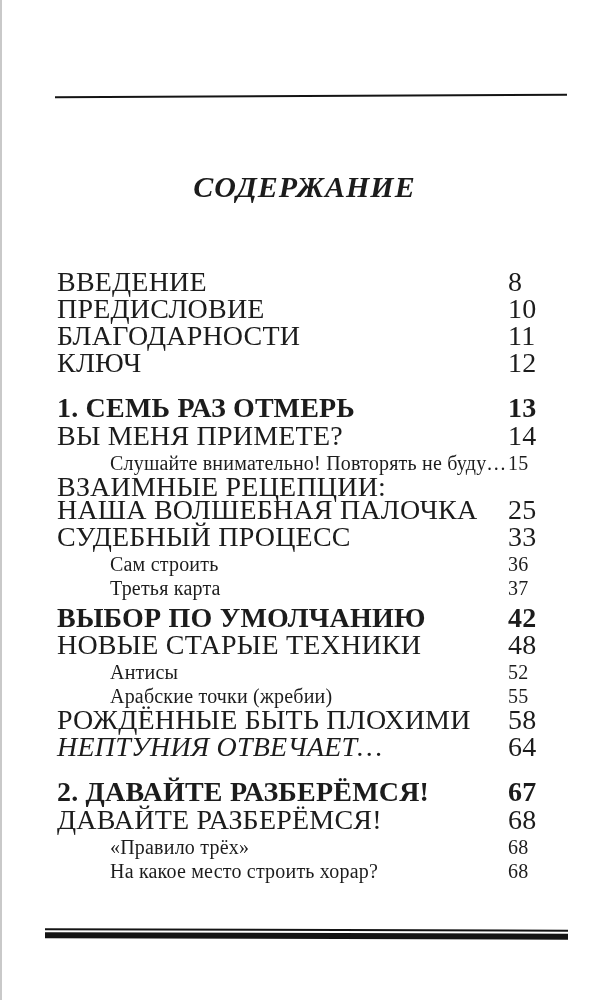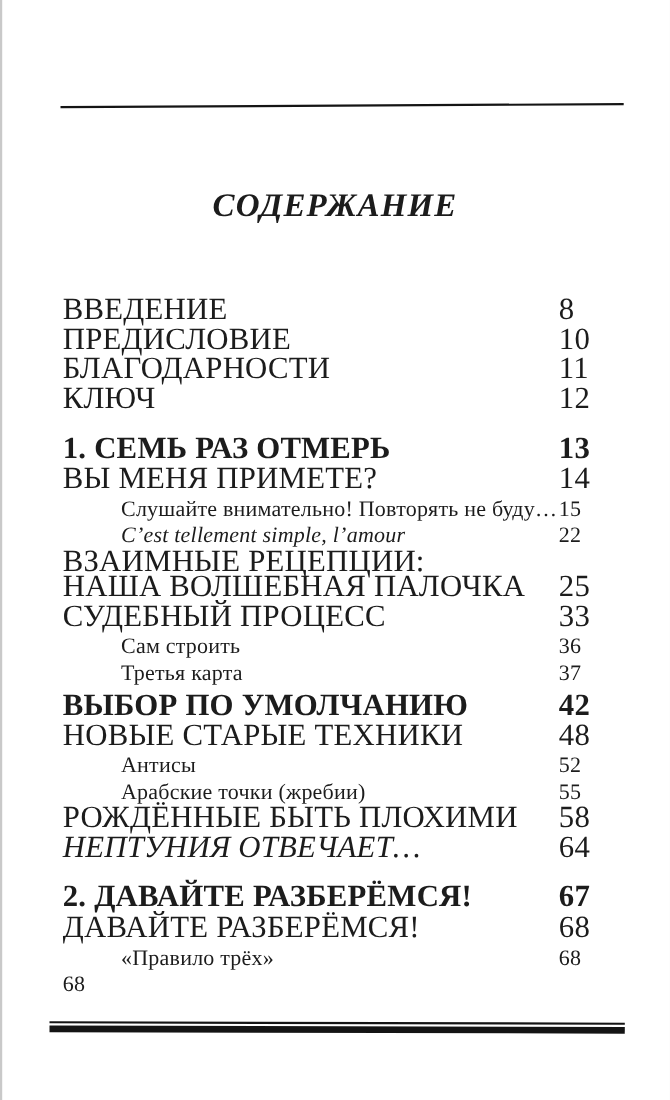--- a/index.html
+++ b/index.html
@@ -87,24 +87,20 @@
         <span class="p">13</span>
       </div>
       <div class="row main">
         <span class="t">ВЫ МЕНЯ ПРИМЕТЕ?</span>
         <span class="p">14</span>
       </div>
       <div class="row sub">
         <span class="t">Слушайте внимательно! Повторять не буду…</span>
         <span class="p">15</span>
       </div>
-      <div class="row sub italic">
-        <span class="t">C’est tellement simple, l’amour</span>
-        <span class="p">22</span>
-      </div>
       <div class="row main first">
         <span class="t">ВЗАИМНЫЕ РЕЦЕПЦИИ:</span>
         <span class="p"></span>
       </div>
       <div class="row main">
         <span class="t">НАША ВОЛШЕБНАЯ ПАЛОЧКА</span>
         <span class="p">25</span>
       </div>
       <div class="row main">
         <span class="t">СУДЕБНЫЙ ПРОЦЕСС</span>
@@ -148,20 +144,21 @@
       </div>
       <div class="row main">
         <span class="t">ДАВАЙТЕ РАЗБЕРЁМСЯ!</span>
         <span class="p">68</span>
       </div>
       <div class="row sub">
         <span class="t">«Правило трёх»</span>
         <span class="p">68</span>
       </div>
       <div class="row sub">
+        <span class="t">На какое место строить хорар?</span>
         <span class="p">68</span>
       </div>
     </div>
   <div class="bottom-rule">
     <div class="thin"></div>
     <div class="thick"></div>
   </div>
 </div>
 
 </body></html>

